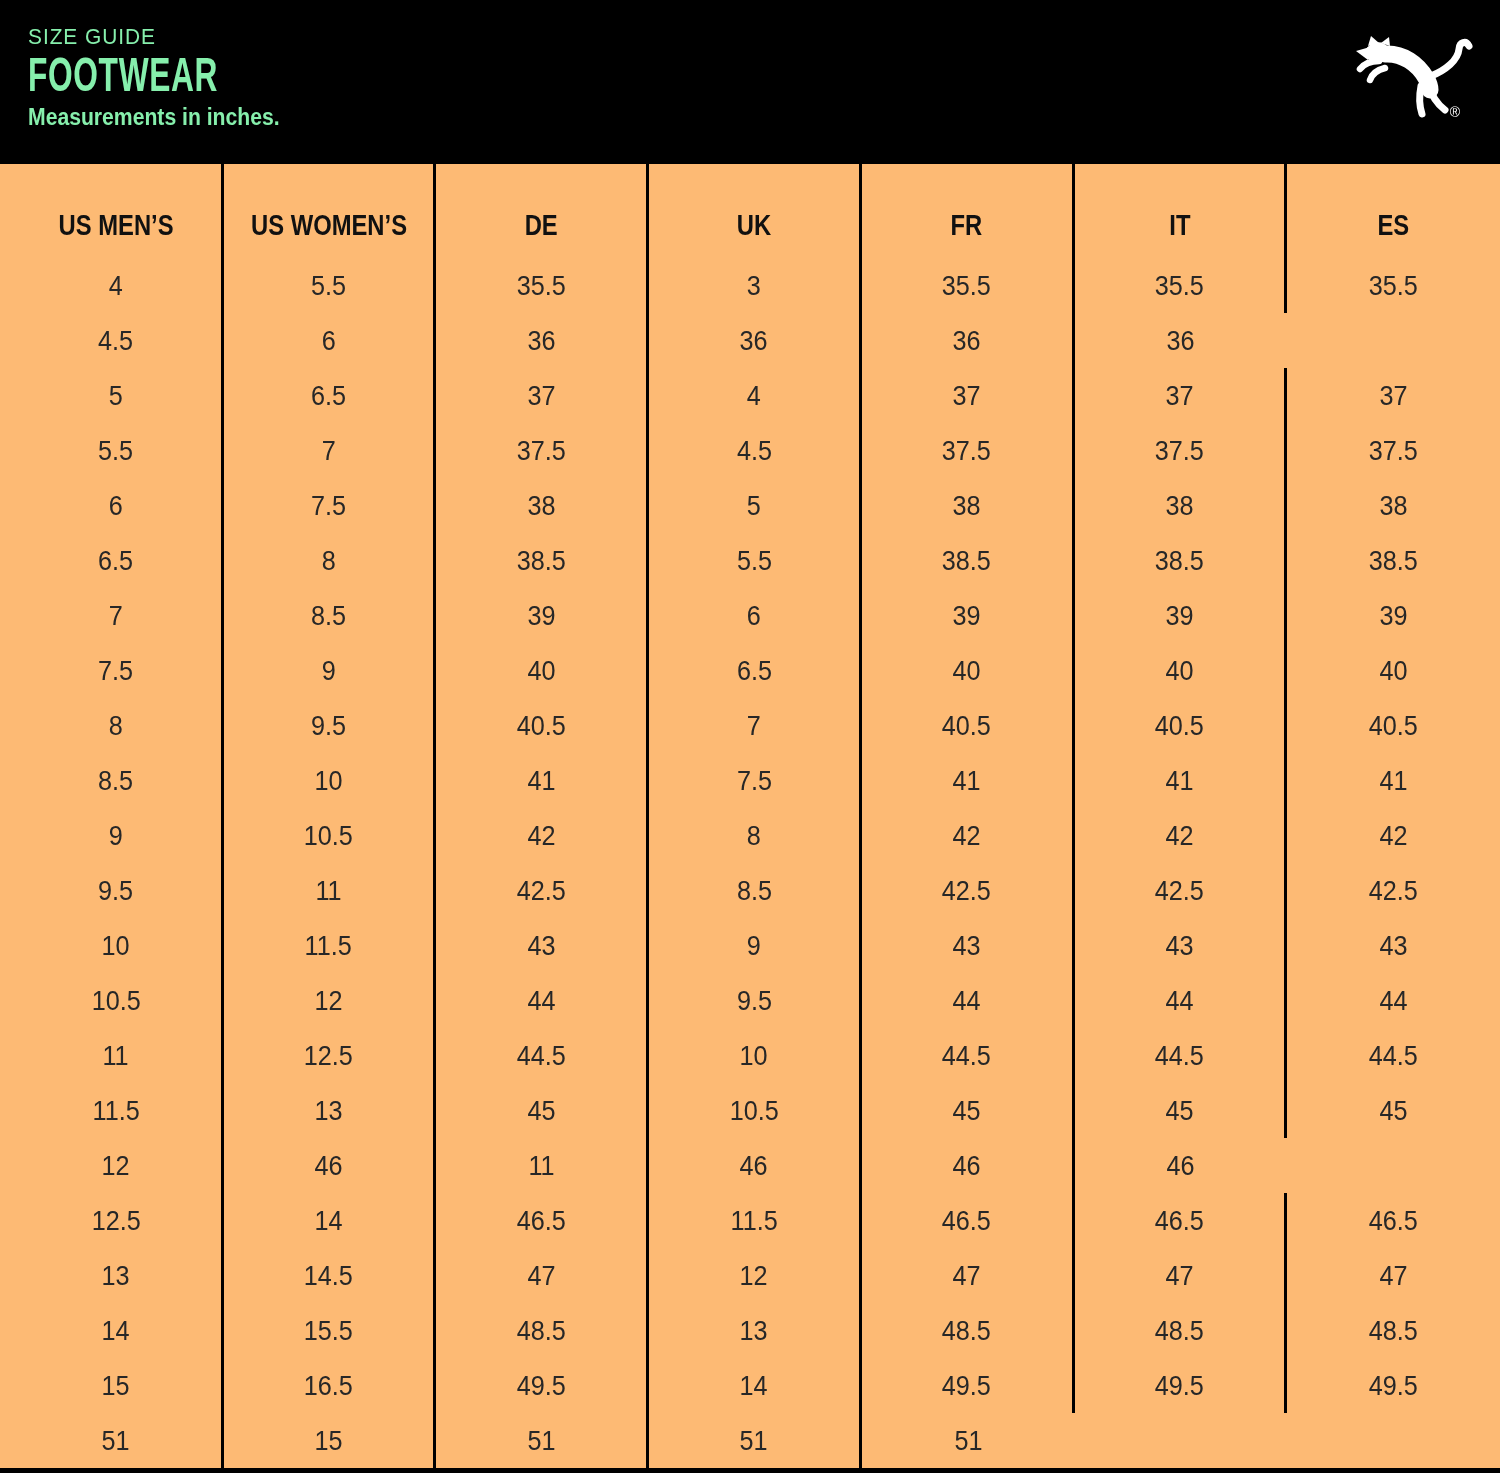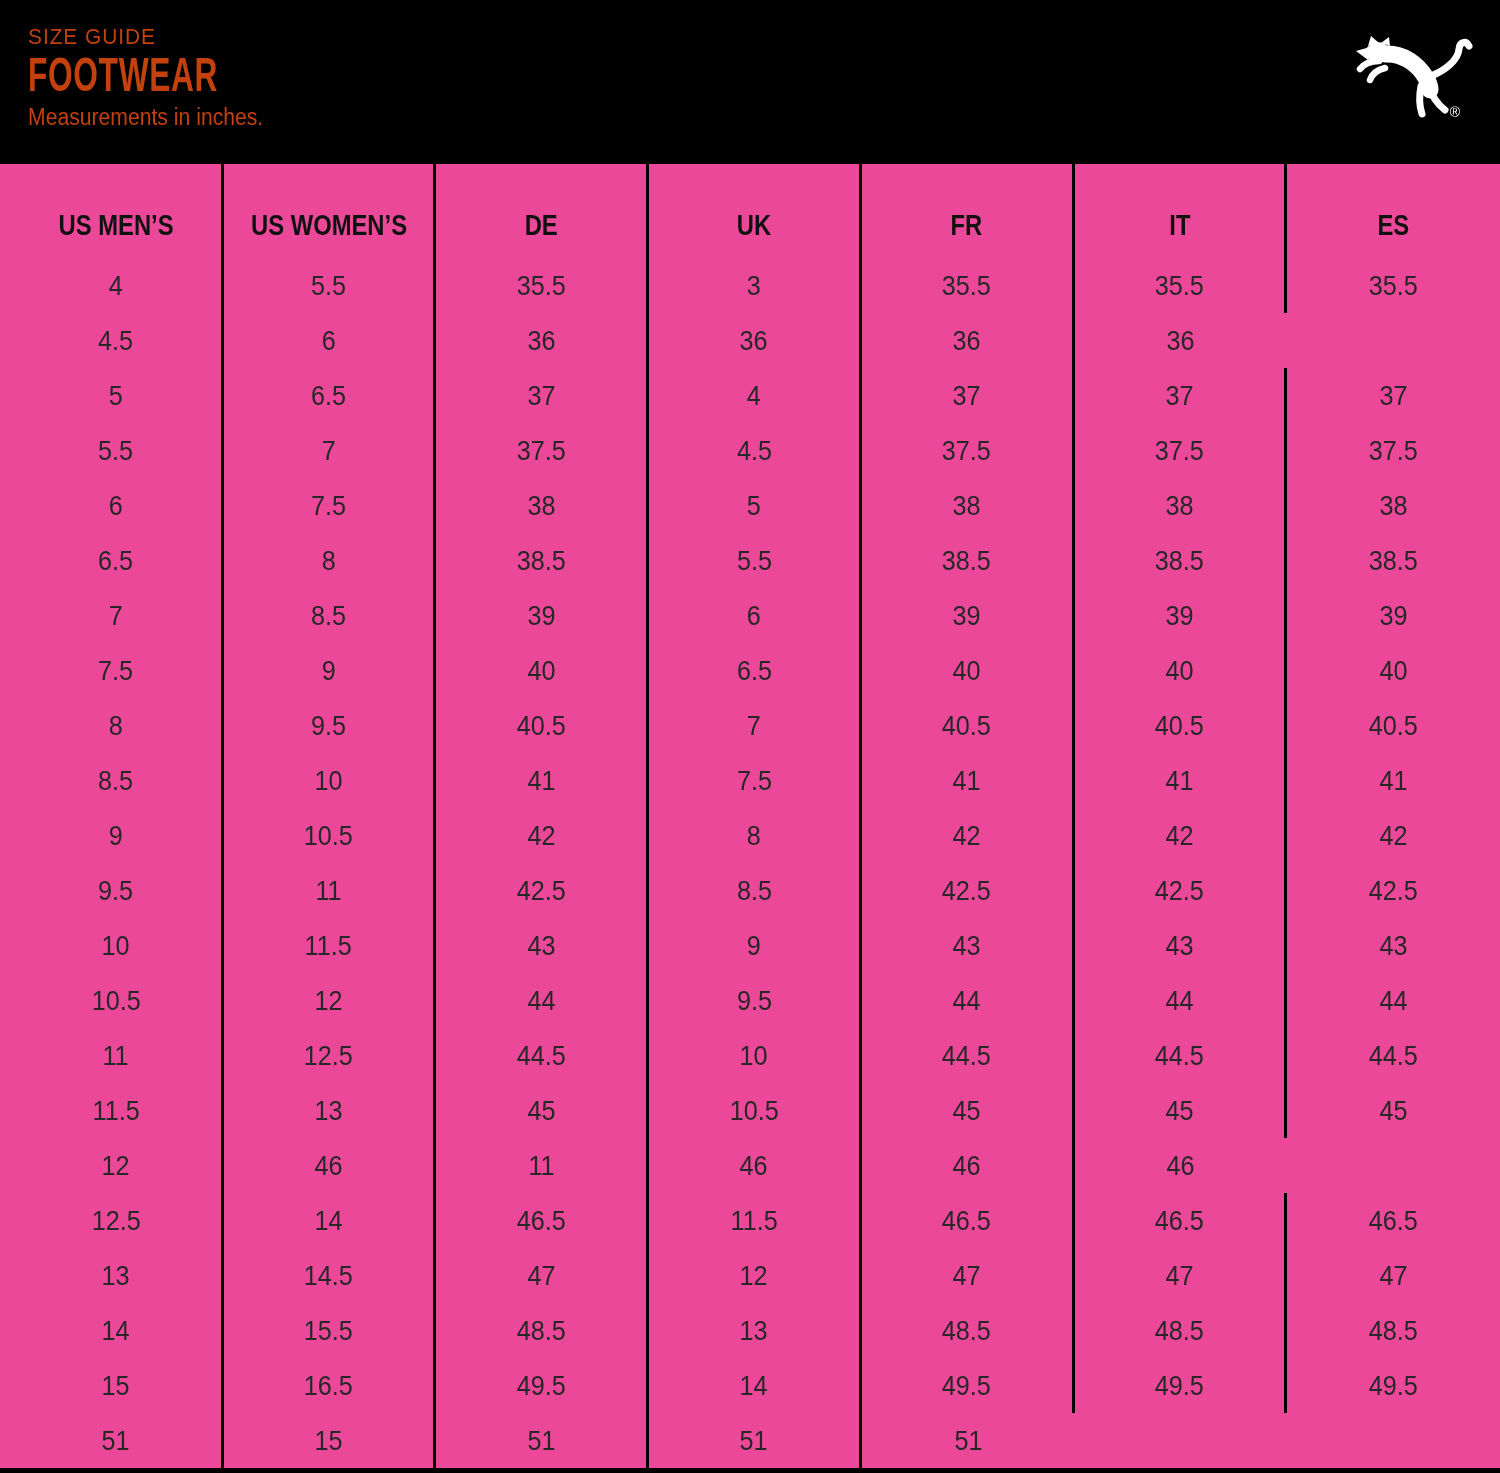--- a/index.html
+++ b/index.html
@@ -3,41 +3,41 @@
 <meta charset="utf-8">
 <style>
   html,body { margin:0; padding:0; background:#fff; }
   body {
     width:1500px; height:1473px; overflow:hidden; position:relative;
     font-family:"Liberation Sans","DejaVu Sans",sans-serif;
     -webkit-font-smoothing:antialiased;
   }
   
   .header {
-    position:relative; height:164px; background:#000; color:#c2410c;
+    position:relative; height:164px; background:#000; color:#86efac;
     box-sizing:border-box; padding:26px 0 0 28px;
   }
   .eyebrow {
     font-size:22px; font-weight:400; line-height:1; letter-spacing:1px;
     display:inline-block; transform:scaleX(0.95); transform-origin:left center;
   }
   .title {
     font-size:48px; font-weight:700; line-height:0.8; margin-top:8px; letter-spacing:1px;
     display:block;
   }
   .title > span { display:inline-block; transform:scaleX(0.66); transform-origin:left center; }
   .subtitle {
-    font-size:23px; font-weight:400; line-height:1; margin-top:12px;
+    font-size:23px; font-weight:700; line-height:1; margin-top:12px;
     display:block;
   }
   .subtitle > span { display:inline-block; transform:scaleX(0.92); transform-origin:left center; }
   .logo { position:absolute; top:30px; right:15px; width:140px; height:100px; }
 
   
-  .size-table { background:#ec4899;padding-left:11px; }
+  .size-table { background:#fdba74;padding-left:11px; }
   .thead, .tr { display:grid; grid-template-columns:repeat(7,1fr); }
   .thead { height:94px; }
   .th {
     display:flex; align-items:flex-end; justify-content:center;
     box-sizing:border-box; padding-bottom:16px;
     font-size:29px; font-weight:700; color:#111;
   }
   .th > span { display:inline-block; transform:scaleX(0.82); transform-origin:center; white-space:nowrap; }
   .tr { height:55px; }
   .td {

